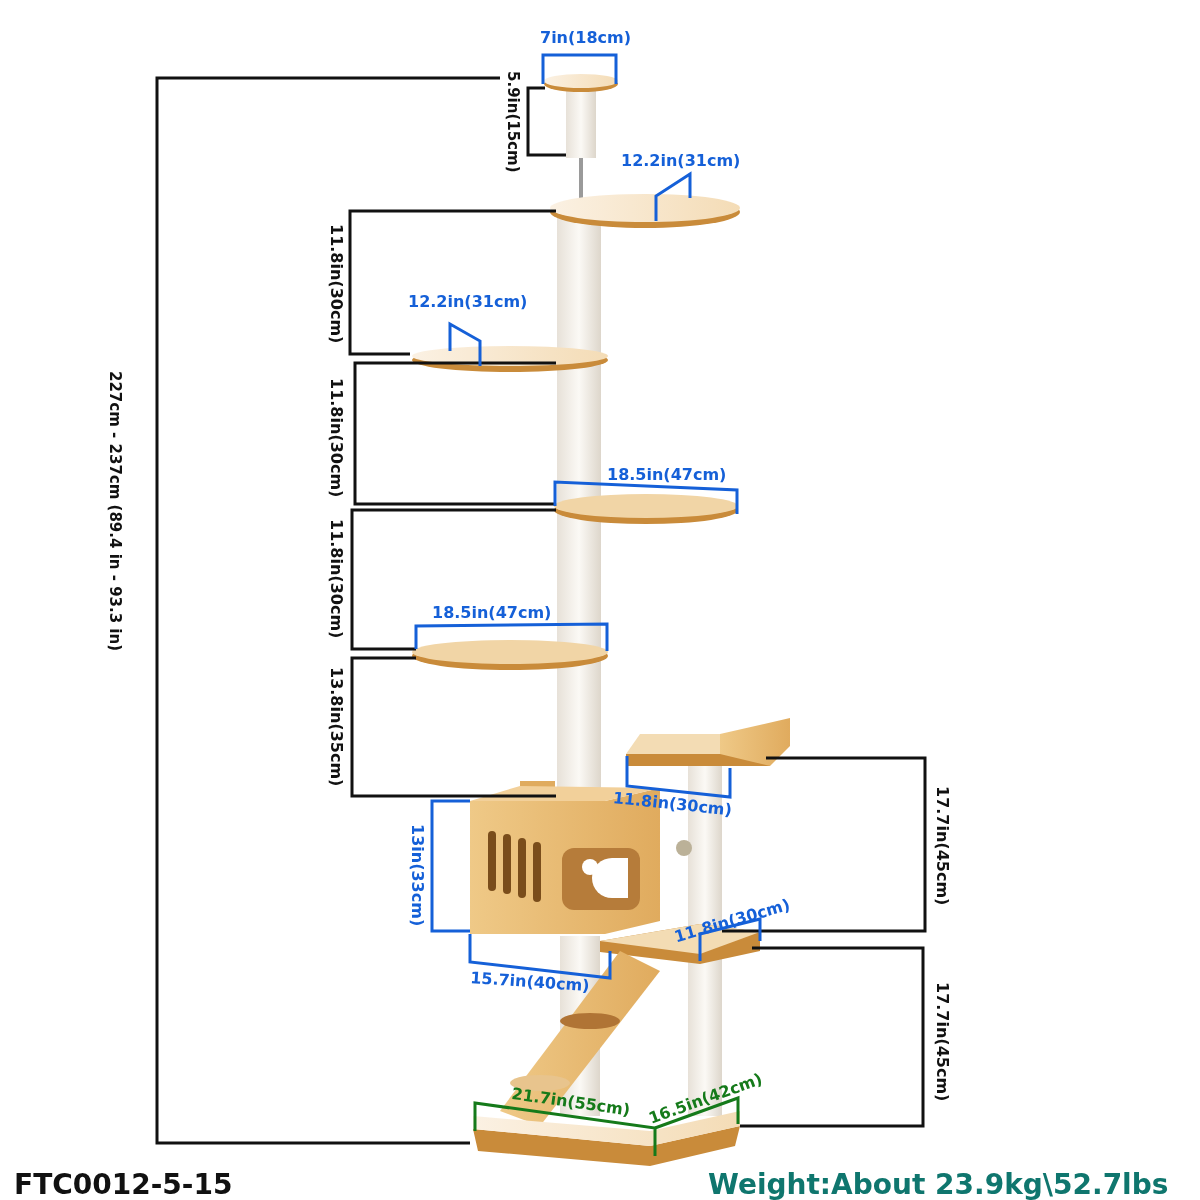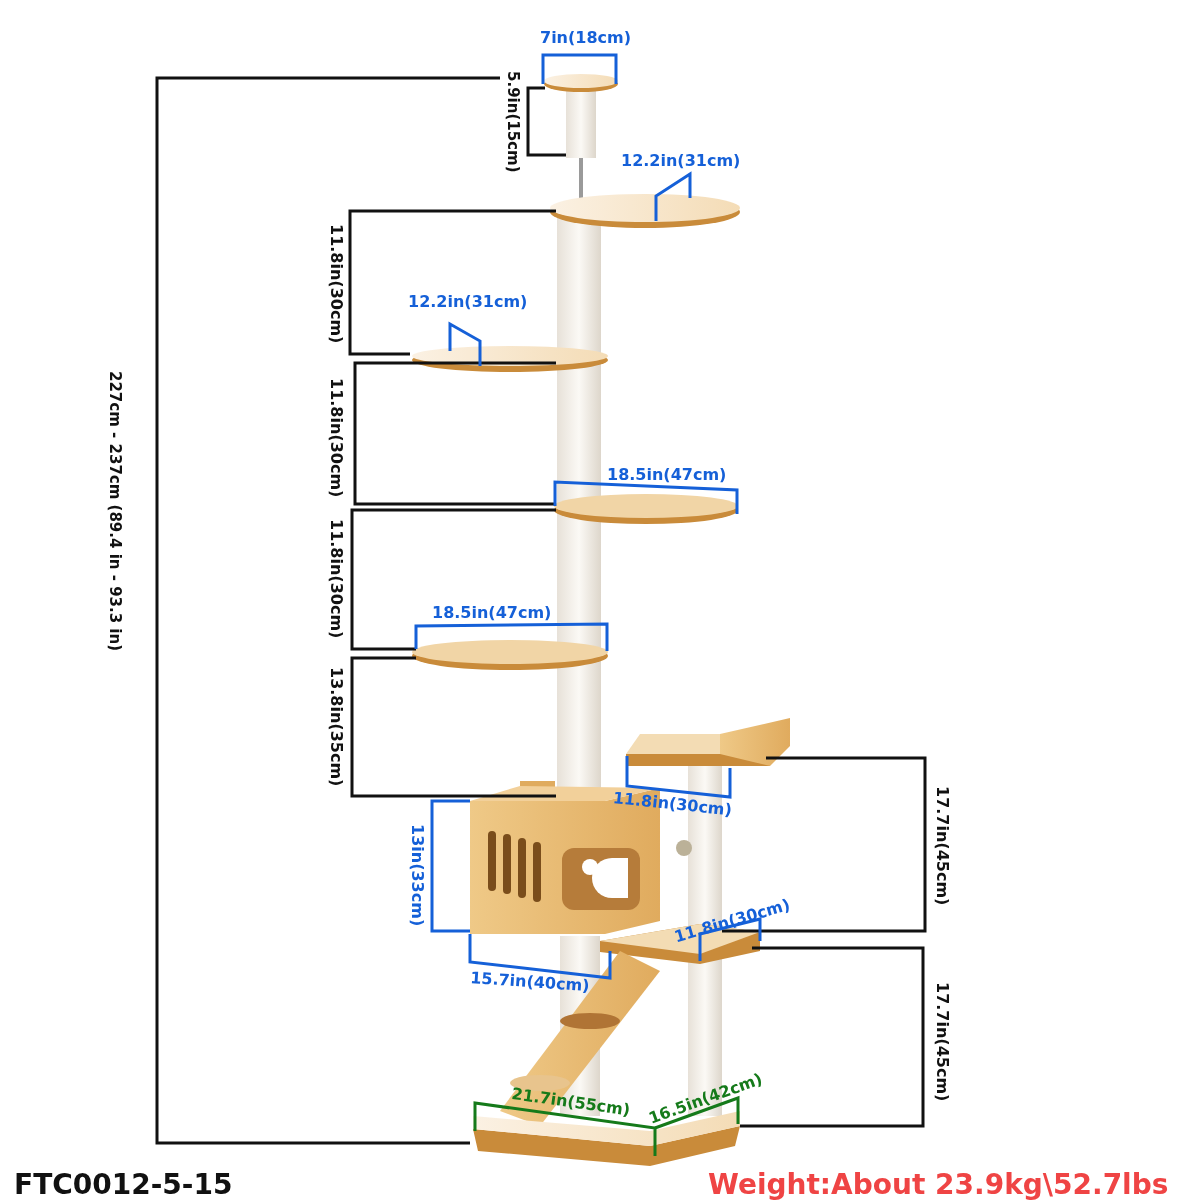--- a/index.html
+++ b/index.html
@@ -4,21 +4,21 @@
 <style>
   html,body{margin:0;padding:0;background:#ffffff;}
   body{width:1200px;height:1200px;position:relative;overflow:hidden;font-family:"DejaVu Sans",sans-serif;}
   #stage{position:absolute;left:0;top:16px;width:1200px;height:1200px;}
   .lbl{position:absolute;font-weight:bold;white-space:nowrap;font-family:"DejaVu Sans",sans-serif;}
   .blue{color:#1560d8;font-size:16px;}
   .black{color:#111;font-size:16px;}
   .green{color:#157a1a;font-size:16px;}
   .vert{transform-origin:0 0;transform:rotate(90deg);}
   .footer-left{position:absolute;left:14px;top:1152px;font-size:28px;font-weight:bold;color:#111;}
-  .footer-right{position:absolute;left:708px;top:1152px;font-size:28px;font-weight:bold;color:#ef4444;}
+  .footer-right{position:absolute;left:708px;top:1152px;font-size:28px;font-weight:bold;color:#0f766e;}
 </style>
 </head>
 <body>
 
 <div id="stage">
 <svg width="1200" height="1200" viewBox="0 0 1200 1200">
   <defs>
     <linearGradient id="post" x1="0" x2="1">
       <stop offset="0" stop-color="#e7e1d8"></stop>
       <stop offset="0.5" stop-color="#fbf9f5"></stop>

